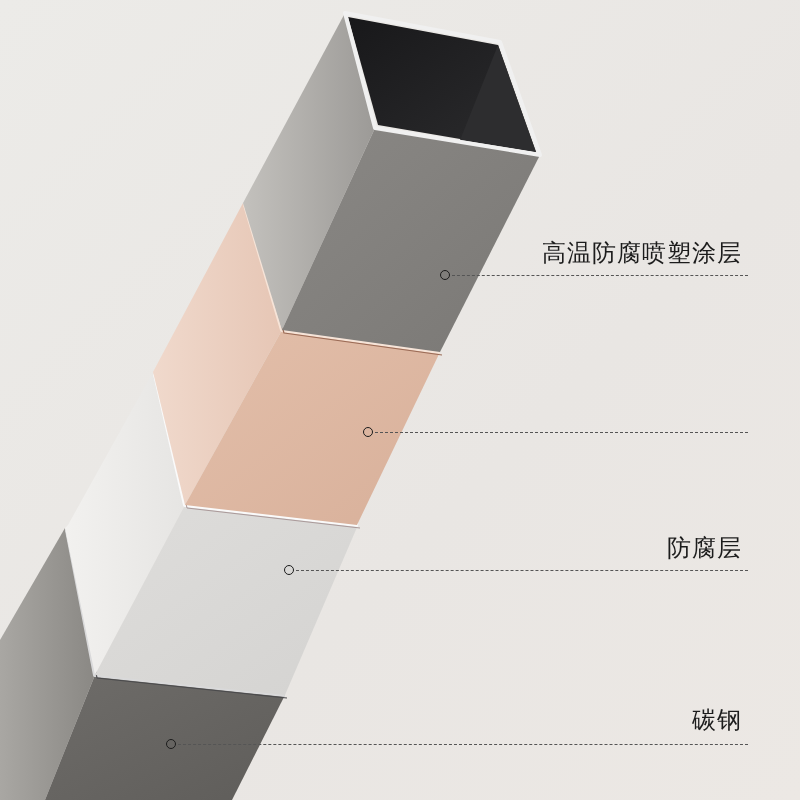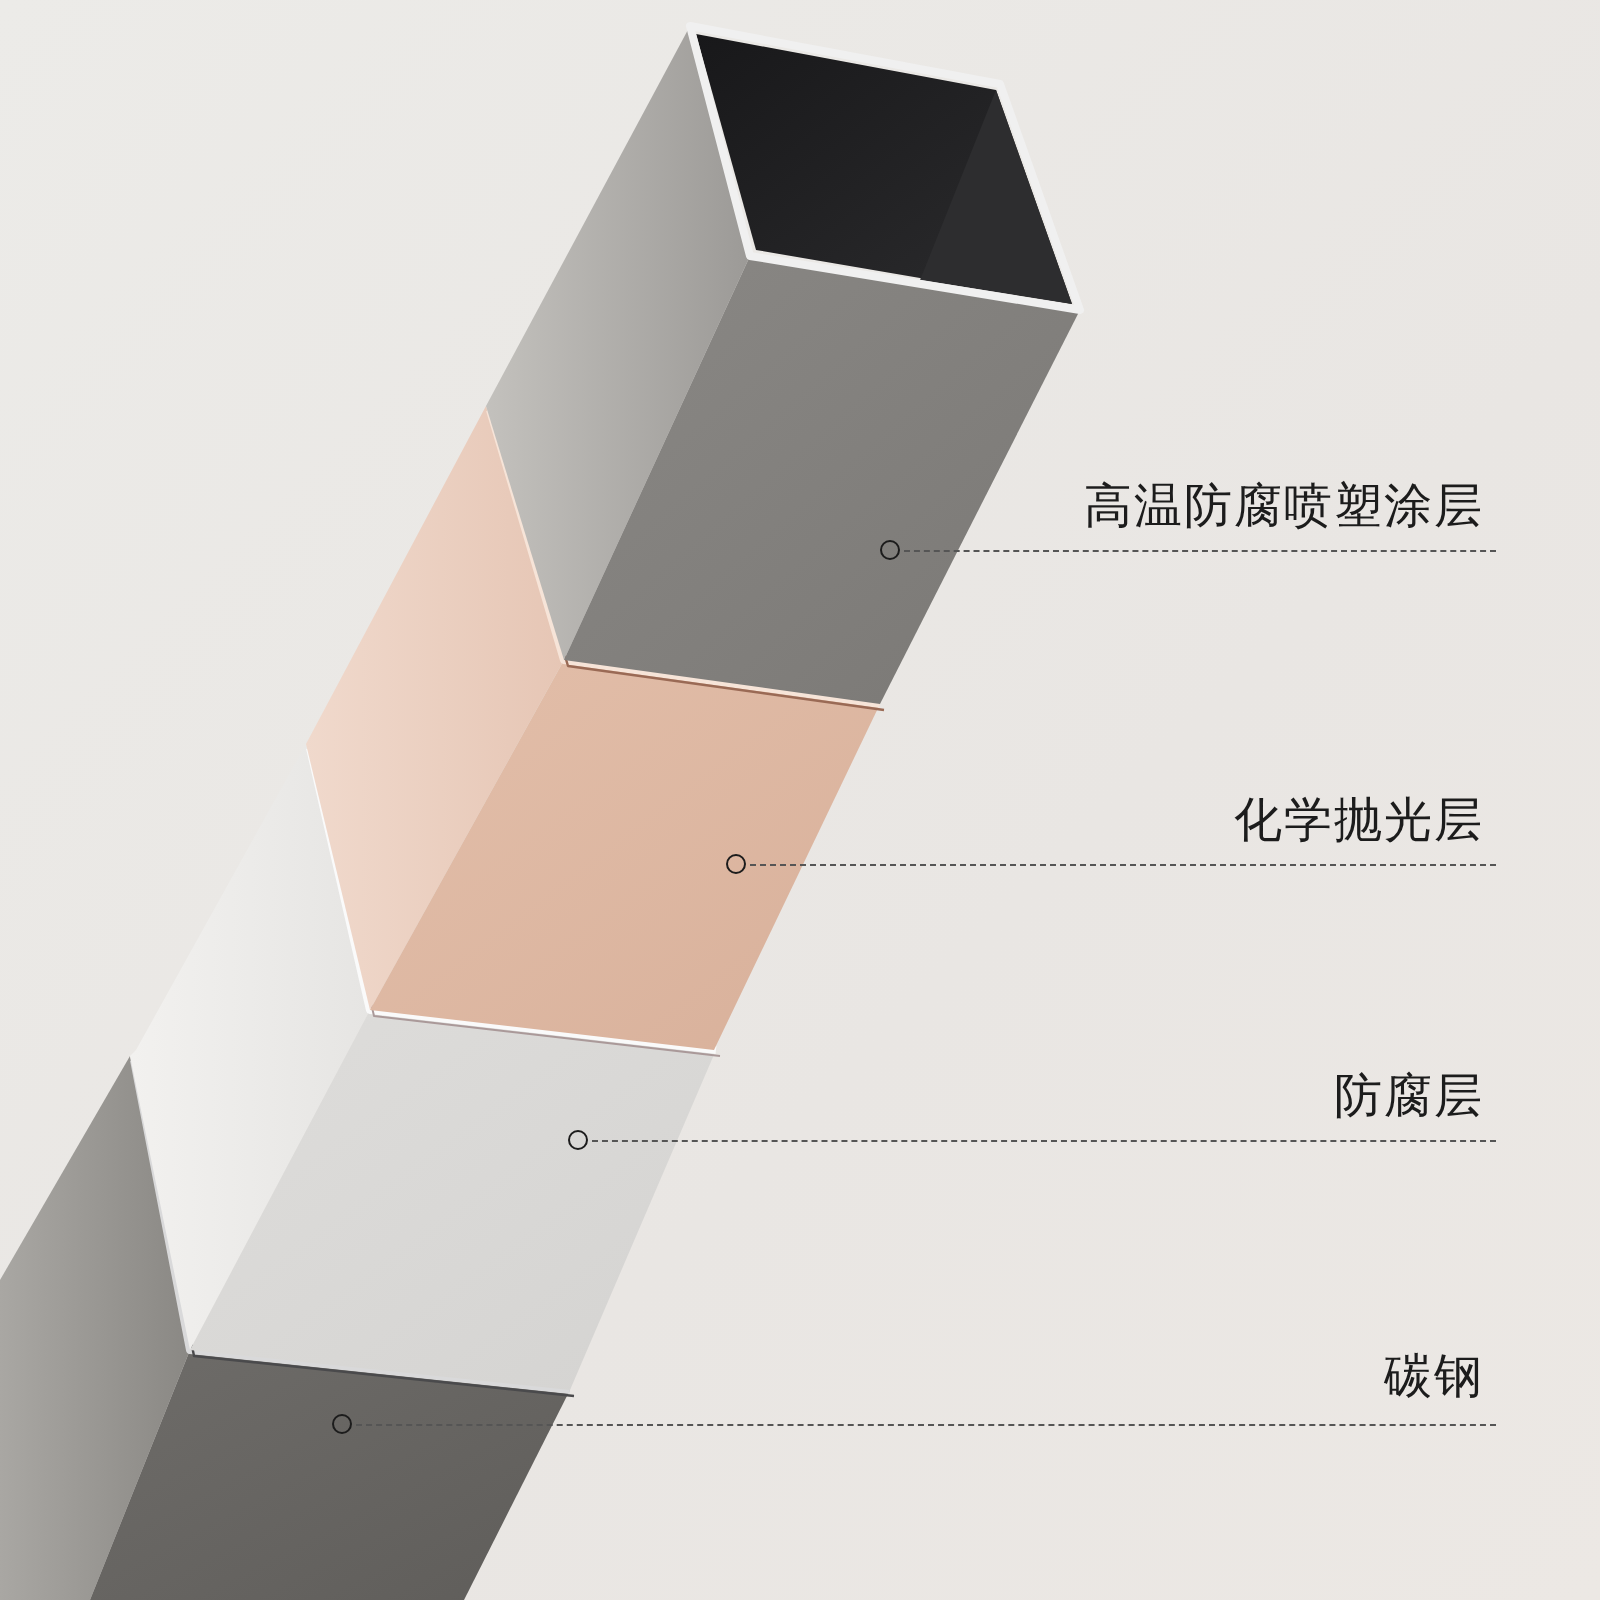--- a/index.html
+++ b/index.html
@@ -86,28 +86,27 @@
   </g>
 </svg>
 
 <div class="callout" style="top:230px">
   <span class="label" style="top:8px">高温防腐喷塑涂层</span>
   <span class="dot" style="left:440px;top:40px"></span>
   <span class="line" style="left:452px;top:45px"></span>
 </div>
 
 <div class="callout" style="top:387px">
-  <span class="label" style="top:8px">化学抛光层</span>
   <span class="dot" style="left:363px;top:40px"></span>
   <span class="line" style="left:375px;top:45px"></span>
 </div>
 
 <div class="callout" style="top:525px">
   <span class="label" style="top:8px">防腐层</span>
   <span class="dot" style="left:284px;top:40px"></span>
   <span class="line" style="left:296px;top:45px"></span>
 </div>
 
-<div class="callout" style="top:667px">
+<div class="callout" style="top:699px">
   <span class="label" style="top:6px">碳钢</span>
   <span class="dot" style="left:166px;top:40px"></span>
   <span class="line" style="left:178px;top:45px"></span>
 </div>
 
 </body></html>

